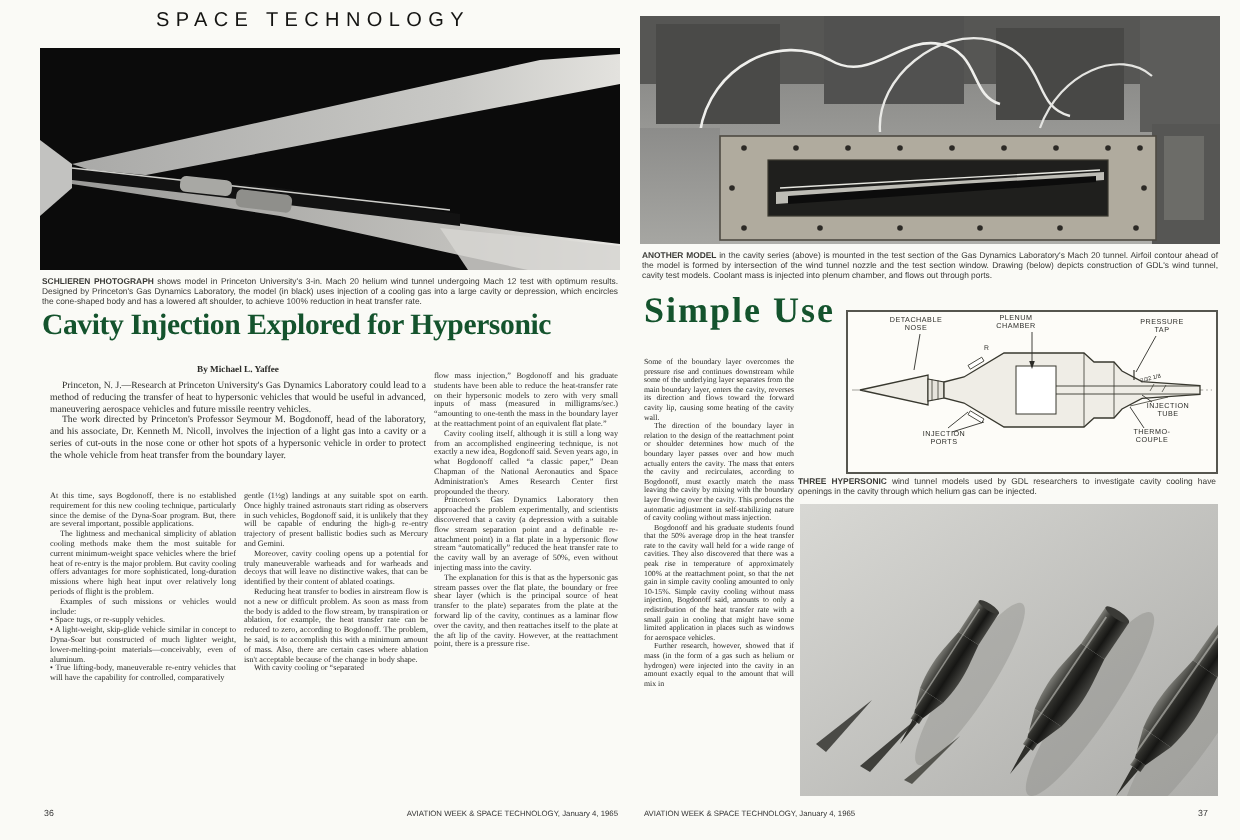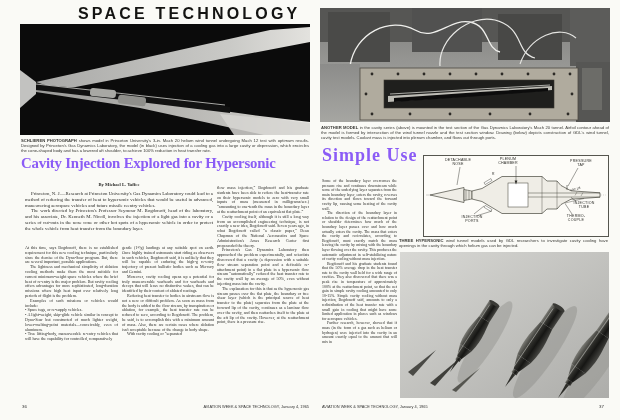--- a/index.html
+++ b/index.html
@@ -1,34 +1,34 @@
 <!DOCTYPE html>
 <html><head>
 <meta charset="utf-8">
 <style>
   html,body{margin:0;padding:0;}
   body{width:620px;height:420px;position:relative;background:#fafaf6;color:#2b2b28;
        font-family:"Liberation Serif",serif;overflow:hidden;}
   .abs{position:absolute;}
   
-  #sectionHeader{left:78px;top:5px;font-family:"Liberation Sans",sans-serif;font-weight:bold;
-       font-size:16px;letter-spacing:3.2px;color:#141412;}
+  #sectionHeader{left:78px;top:5px;font-family:"Liberation Sans",sans-serif;font-weight:normal;
+       font-size:10px;letter-spacing:3.2px;color:#141412;}
   
   #schlierenPhoto{left:20px;top:24px;}
   #tunnelPhoto{left:320px;top:8px;}
   #modelsPhoto{left:400px;top:252px;}
   svg{display:block;}
   
   .caption{position:absolute;font-family:"Liberation Sans",sans-serif;font-size:4.2px;
        line-height:4.9px;text-align:justify;color:#3a3a36;margin:0;}
   #capLeft{left:21px;top:139px;width:288px;}
   #capRight{left:321px;top:126px;width:288px;}
   #capDiagram{left:399px;top:239px;width:209px;}
   
-  .headline{position:absolute;margin:0;font-weight:bold;color:#8b5cf6;font-family:"Liberation Serif",serif;}
+  .headline{position:absolute;margin:0;font-weight:bold;color:#14532d;font-family:"Liberation Serif",serif;}
   #headlineLeft{left:21px;top:155px;width:290px;font-size:14.8px;letter-spacing:-.2px;}
   #headlineRight{left:322px;top:145px;font-size:18px;letter-spacing:1px;}
   #byline{left:25px;top:182px;width:188px;text-align:center;font-size:4.6px;font-weight:bold;}
   
   #lead{left:25px;top:191px;width:188px;font-size:4.8px;line-height:5.8px;text-align:justify;}
   #lead p{margin:0;text-indent:6px;}
   .col{position:absolute;font-size:4.1px;line-height:4.8px;text-align:justify;overflow:hidden;}
   .col p{margin:0;text-indent:5px;}
   .col p.noind{text-indent:0;}
   #col1{left:25px;top:246px;width:93px;height:153px;}

